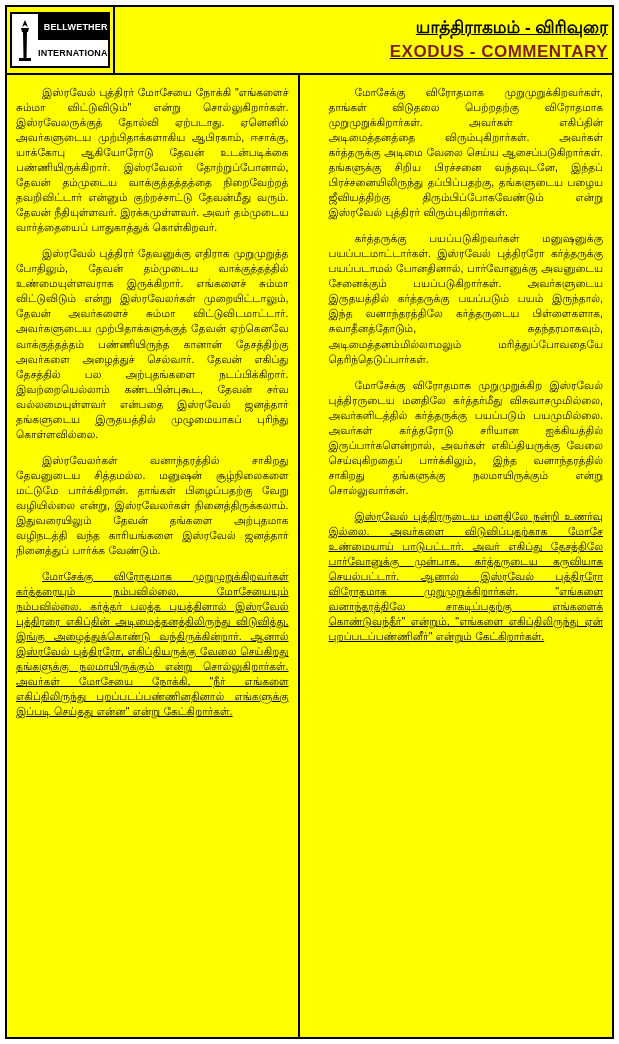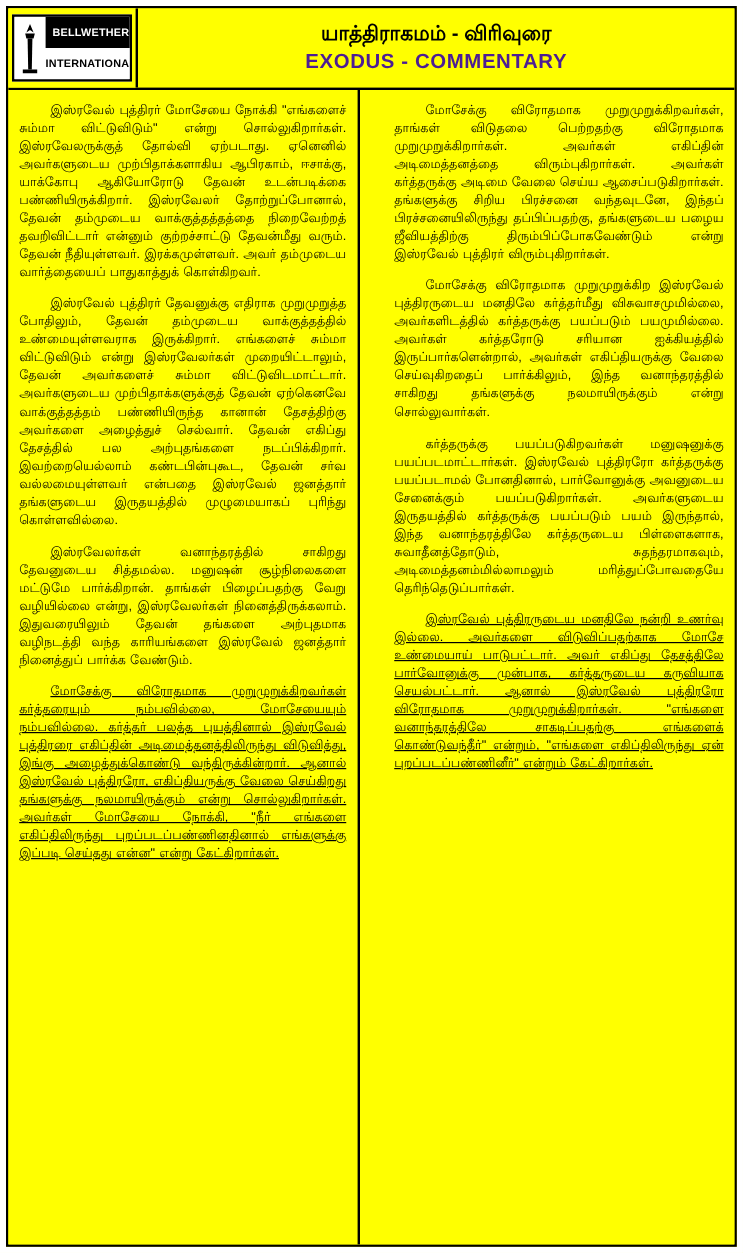--- a/index.html
+++ b/index.html
@@ -109,36 +109,37 @@
   .logo-words.stacked .logo-line1,
   .logo-words.stacked .logo-line2 {
     background: #ffffff;
     color: #000000;
     font-size: 10px;
   }
   .title-box {
     flex: 1 1 auto;
     display: flex;
     flex-direction: column;
-    align-items: center;
+    align-items: flex-end;
     justify-content: center;
     text-align: center;
     padding: 2px 4px;
+    text-decoration: underline;
   }
   .title-ta {
     font-size: 17px;
     font-weight: bold;
     color: #000000;
     line-height: 1.25;
     margin-bottom: 4px;
   }
   .title-en {
     font-size: 17px;
     font-weight: bold;
-    color: #4c1d95;
+    color: #7f1d1d;
     letter-spacing: 0.5px;
     line-height: 1.2;
   }
   
   .body-area {
     flex: 1 1 auto;
     display: flex;
     flex-direction: row;
     background: #ffff00;
     min-height: 0;
@@ -205,21 +206,21 @@
 
       <div class="column left">
         <p class="para">இஸ்ரவேல் புத்திரர் மோசேயை நோக்கி "எங்களைச் சும்மா விட்டுவிடும்" என்று சொல்லுகிறார்கள். இஸ்ரவேலருக்குத் தோல்வி ஏற்படாது. ஏனெனில் அவர்களுடைய முற்பிதாக்களாகிய ஆபிரகாம், ஈசாக்கு, யாக்கோபு ஆகியோரோடு தேவன் உடன்படிக்கை பண்ணியிருக்கிறார். இஸ்ரவேலர் தோற்றுப்போனால், தேவன் தம்முடைய வாக்குத்தத்தத்தை நிறைவேற்றத் தவறிவிட்டார் என்னும் குற்றச்சாட்டு தேவன்மீது வரும். தேவன் நீதியுள்ளவர். இரக்கமுள்ளவர். அவர் தம்முடைய வார்த்தையைப் பாதுகாத்துக் கொள்கிறவர்.</p>
         <p class="para">இஸ்ரவேல் புத்திரர் தேவனுக்கு எதிராக முறுமுறுத்த போதிலும், தேவன் தம்முடைய வாக்குத்தத்தில் உண்மையுள்ளவராக இருக்கிறார். எங்களைச் சும்மா விட்டுவிடும் என்று இஸ்ரவேலர்கள் முறையிட்டாலும், தேவன் அவர்களைச் சும்மா விட்டுவிடமாட்டார். அவர்களுடைய முற்பிதாக்களுக்குத் தேவன் ஏற்கெனவே வாக்குத்தத்தம் பண்ணியிருந்த கானான் தேசத்திற்கு அவர்களை அழைத்துச் செல்வார். தேவன் எகிப்து தேசத்தில் பல அற்புதங்களை நடப்பிக்கிறார். இவற்றையெல்லாம் கண்டபின்புகூட, தேவன் சர்வ வல்லமையுள்ளவர் என்பதை இஸ்ரவேல் ஜனத்தார் தங்களுடைய இருதயத்தில் முழுமையாகப் புரிந்து கொள்ளவில்லை.</p>
         <p class="para">இஸ்ரவேலர்கள் வனாந்தரத்தில் சாகிறது தேவனுடைய சித்தமல்ல. மனுஷன் சூழ்நிலைகளை மட்டுமே பார்க்கிறான். தாங்கள் பிழைப்பதற்கு வேறு வழியில்லை என்று, இஸ்ரவேலர்கள் நினைத்திருக்கலாம். இதுவரையிலும் தேவன் தங்களை அற்புதமாக வழிநடத்தி வந்த காரியங்களை இஸ்ரவேல் ஜனத்தார் நினைத்துப் பார்க்க வேண்டும்.</p>
         <p class="para">மோசேக்கு விரோதமாக முறுமுறுக்கிறவர்கள் கர்த்தரையும் நம்பவில்லை, மோசேயையும் நம்பவில்லை. கர்த்தர் பலத்த புயத்தினால் இஸ்ரவேல் புத்திரரை எகிப்தின் அடிமைத்தனத்திலிருந்து விடுவித்து, இங்கு அழைத்துக்கொண்டு வந்திருக்கின்றார். ஆனால் இஸ்ரவேல் புத்திரரோ, எகிப்தியருக்கு வேலை செய்கிறது தங்களுக்கு நலமாயிருக்கும் என்று சொல்லுகிறார்கள். அவர்கள் மோசேயை நோக்கி, "நீர் எங்களை எகிப்திலிருந்து புறப்படப்பண்ணினதினால் எங்களுக்கு இப்படி செய்தது என்ன" என்று கேட்கிறார்கள்.</p>
       </div>
 
       <div class="column right">
         <p class="para">மோசேக்கு விரோதமாக முறுமுறுக்கிறவர்கள், தாங்கள் விடுதலை பெற்றதற்கு விரோதமாக முறுமுறுக்கிறார்கள். அவர்கள் எகிப்தின் அடிமைத்தனத்தை விரும்புகிறார்கள். அவர்கள் கர்த்தருக்கு அடிமை வேலை செய்ய ஆசைப்படுகிறார்கள். தங்களுக்கு சிறிய பிரச்சனை வந்தவுடனே, இந்தப் பிரச்சனையிலிருந்து தப்பிப்பதற்கு, தங்களுடைய பழைய ஜீவியத்திற்கு திரும்பிப்போகவேண்டும் என்று இஸ்ரவேல் புத்திரர் விரும்புகிறார்கள்.</p>
+        <p class="para">கர்த்தருக்கு பயப்படுகிறவர்கள் மனுஷனுக்கு பயப்படமாட்டார்கள். இஸ்ரவேல் புத்திரரோ கர்த்தருக்கு பயப்படாமல் போனதினால், பார்வோனுக்கு அவனுடைய சேனைக்கும் பயப்படுகிறார்கள். அவர்களுடைய இருதயத்தில் கர்த்தருக்கு பயப்படும் பயம் இருந்தால், இந்த வனாந்தரத்திலே கர்த்தருடைய பிள்ளைகளாக, சுவாதீனத்தோடும், சுதந்தரமாகவும், அடிமைத்தனம்மில்லாமலும் மரித்துப்போவதையே தெரிந்தெடுப்பார்கள்.</p>
         <p class="para">மோசேக்கு விரோதமாக முறுமுறுக்கிற இஸ்ரவேல் புத்திரருடைய மனதிலே கர்த்தர்மீது விசுவாசமுமில்லை, அவர்களிடத்தில் கர்த்தருக்கு பயப்படும் பயமுமில்லை. அவர்கள் கர்த்தரோடு சரியான ஐக்கியத்தில் இருப்பார்களென்றால், அவர்கள் எகிப்தியருக்கு வேலை செய்வுகிறதைப் பார்க்கிலும், இந்த வனாந்தரத்தில் சாகிறது தங்களுக்கு நலமாயிருக்கும் என்று சொல்லுவார்கள்.</p>
-        <p class="para">கர்த்தருக்கு பயப்படுகிறவர்கள் மனுஷனுக்கு பயப்படமாட்டார்கள். இஸ்ரவேல் புத்திரரோ கர்த்தருக்கு பயப்படாமல் போனதினால், பார்வோனுக்கு அவனுடைய சேனைக்கும் பயப்படுகிறார்கள். அவர்களுடைய இருதயத்தில் கர்த்தருக்கு பயப்படும் பயம் இருந்தால், இந்த வனாந்தரத்திலே கர்த்தருடைய பிள்ளைகளாக, சுவாதீனத்தோடும், சுதந்தரமாகவும், அடிமைத்தனம்மில்லாமலும் மரித்துப்போவதையே தெரிந்தெடுப்பார்கள்.</p>
         <p class="para">இஸ்ரவேல் புத்திரருடைய மனதிலே நன்றி உணர்வு இல்லை. அவர்களை விடுவிப்பதற்காக மோசே உண்மையாய் பாடுபட்டார். அவர் எகிப்து தேசத்திலே பார்வோனுக்கு முன்பாக, கர்த்தருடைய கருவியாக செயல்பட்டார். ஆனால் இஸ்ரவேல் புத்திரரோ விரோதமாக முறுமுறுக்கிறார்கள். "எங்களை வனாந்தரத்திலே சாகடிப்பதற்கு எங்களைக் கொண்டுவந்தீர்" என்றும், "எங்களை எகிப்திலிருந்து ஏன் புறப்படப்பண்ணினீர்" என்றும் கேட்கிறார்கள்.</p>
       </div>
 
     </div>
 
   </div>
 </div>
 
 </body></html>

